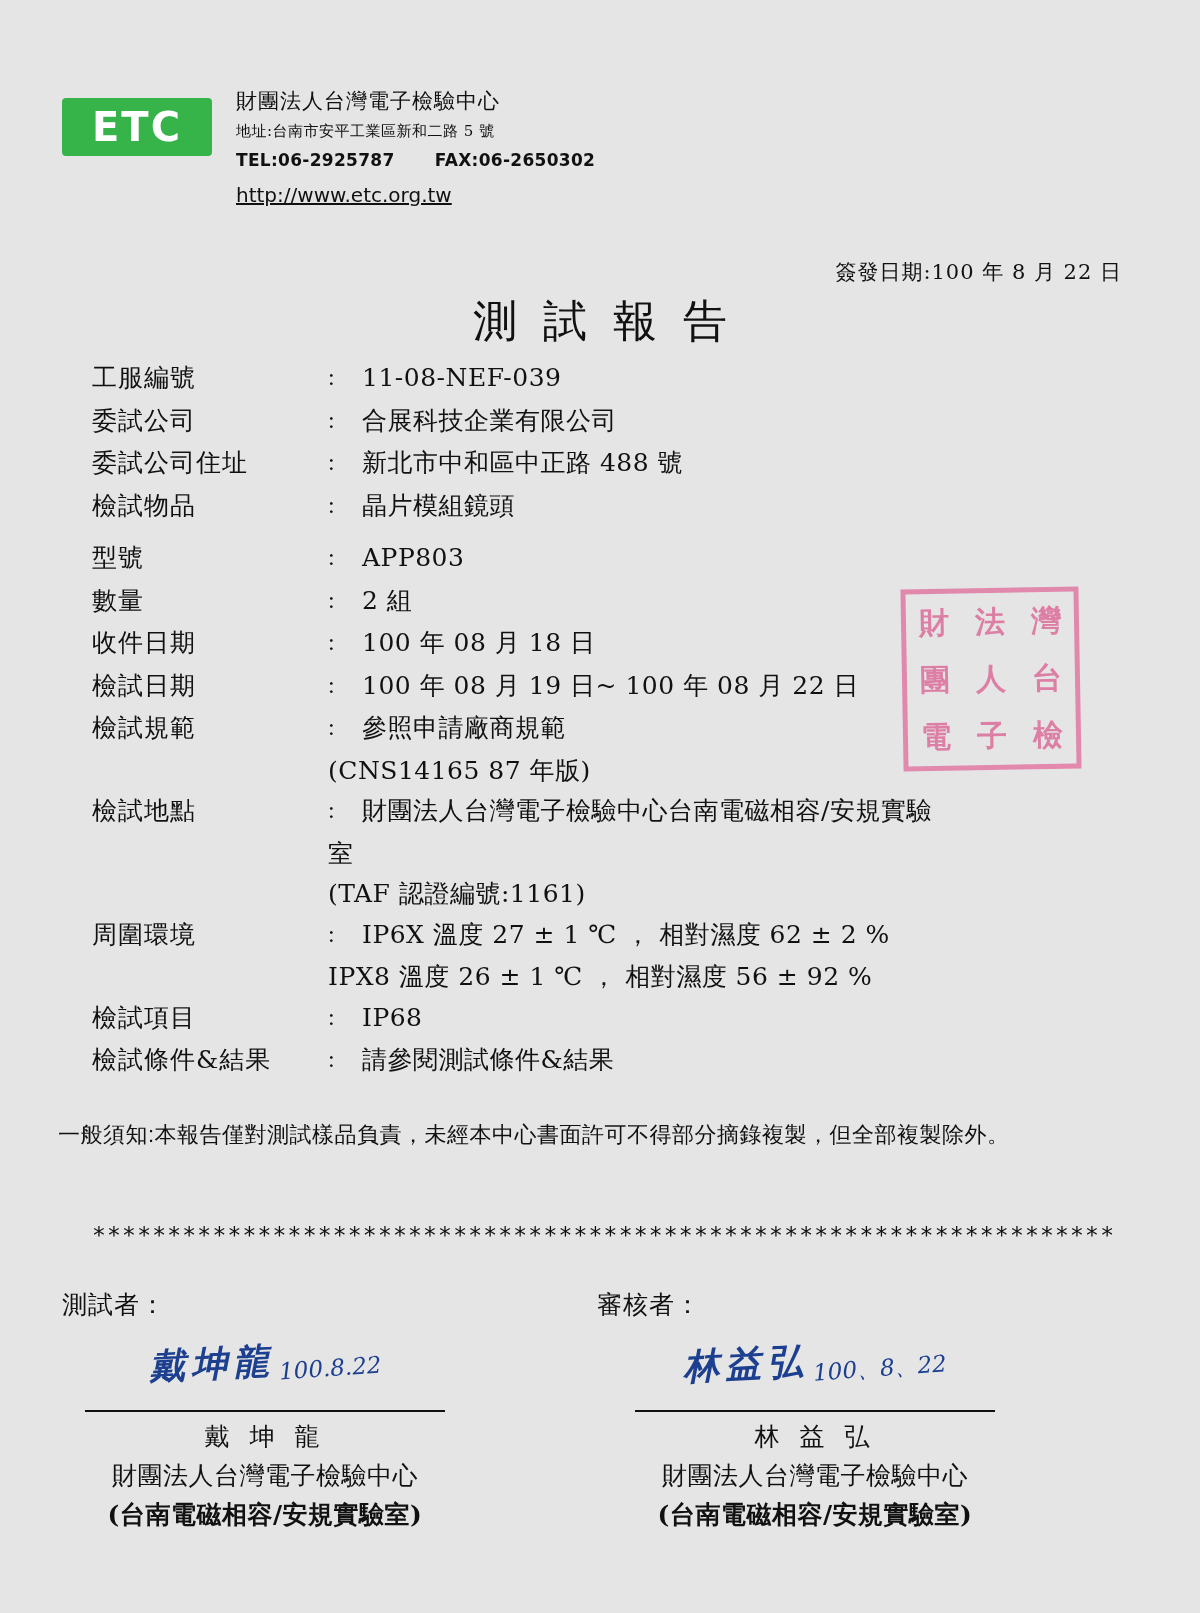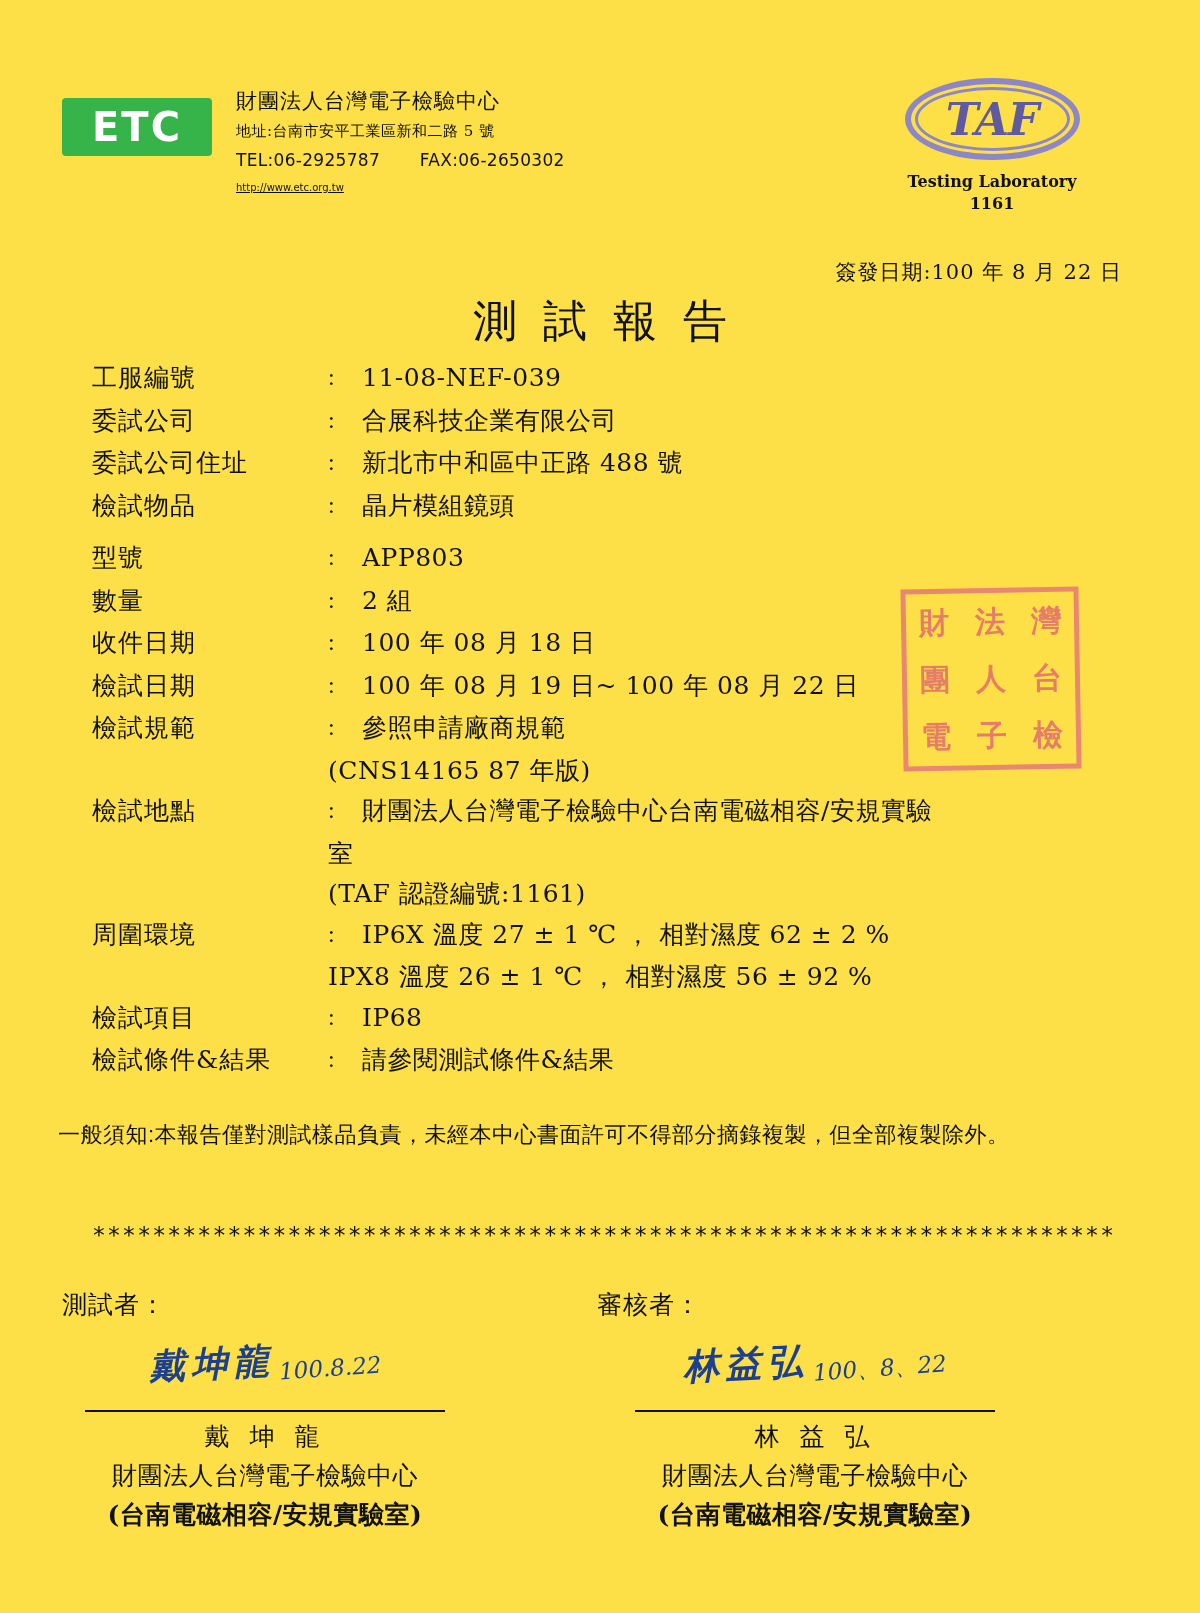--- a/index.html
+++ b/index.html
@@ -12,21 +12,21 @@
     height: 1613px;
     position: relative;
     font-family: "Liberation Serif", "DejaVu Serif", serif;
     color: #111;
     overflow: hidden;
   }
   .page {
     position: relative;
     width: 1200px;
     height: 1613px;
-    background: #fde047;
+    background: #e5e5e5;
   }
 
   
   .header {
     position: absolute;
     top: 78px;
     left: 0;
     width: 1200px;
     height: 150px;
   }
@@ -65,24 +65,25 @@
     font-size: 15px;
     font-family: "DejaVu Serif", serif;
     letter-spacing: 0.5px;
     margin-top: 2px;
   }
   .org-tel {
     font-size: 17px;
     font-family: "DejaVu Sans", sans-serif;
     margin-top: 6px;
     letter-spacing: 0.3px;
+    font-weight: bold;
   }
   .org-tel .fax { margin-left: 34px; }
   .org-url {
-    font-size: 10px;
+    font-size: 20px;
     font-family: "DejaVu Sans", sans-serif;
     margin-top: 6px;
     text-decoration: underline;
     color: #111;
     display: inline-block;
   }
 
   
   .taf {
     position: absolute;
@@ -343,29 +344,20 @@
     <div class="org-block">
       <div class="org-name">財團法人台灣電子檢驗中心</div>
       <div class="org-addr">地址:台南市安平工業區新和二路 5 號</div>
       <div class="org-tel">
         <span>TEL:06-2925787</span>
         <span class="fax">FAX:06-2650302</span>
       </div>
       <a class="org-url" href="#">http://www.etc.org.tw</a>
     </div>
 
-    <div class="taf">
-      <div class="taf-oval">
-        <div class="ring"></div>
-        <div class="ring2"></div>
-        <div class="taf-text">TAF</div>
-      </div>
-      <div class="taf-caption">Testing Laboratory</div>
-      <div class="taf-number">1161</div>
-    </div>
   </div>
 
   <div class="issue-date">簽發日期:100 年 8 月 22 日</div>
 
   <div class="doc-title">測試報告</div>
 
   <div class="fields">
 
     <div class="frow">
       <div class="flabel">工服編號</div>

